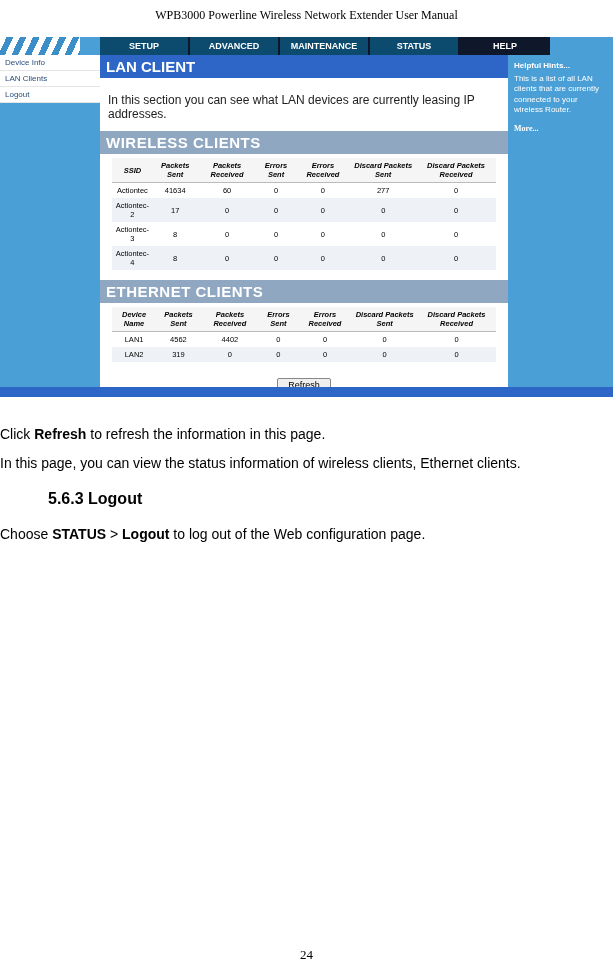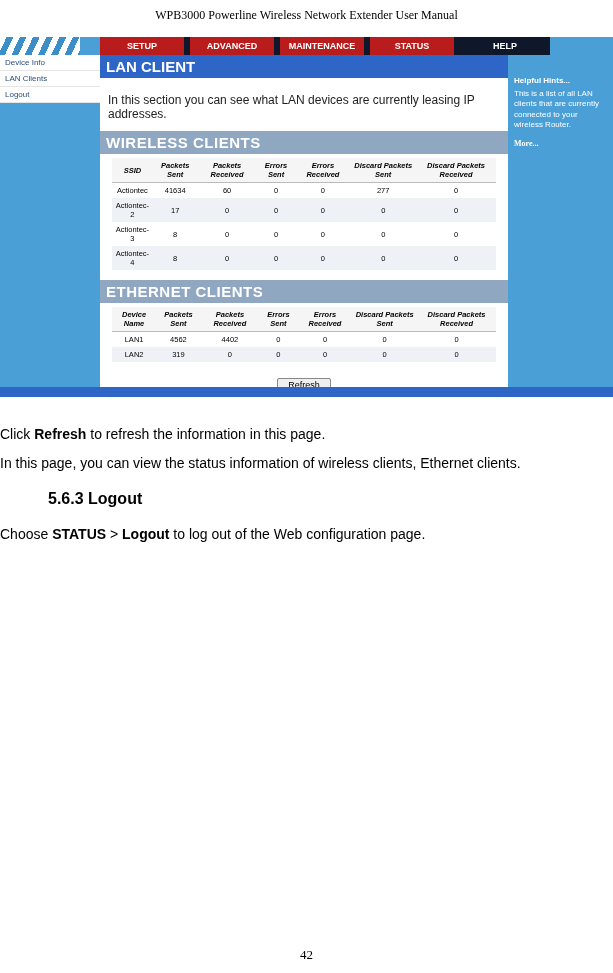--- a/index.html
+++ b/index.html
@@ -47,25 +47,25 @@
       left: 100px;
       top: 0;
       display: flex;
       height: 18px;
     }
     .top-nav .tab {
       width: 90px;
       height: 18px;
       line-height: 18px;
       text-align: center;
-      background: #b91c1c;
+      background: #0c4a6e;
       color: #fff;
       font-weight: bold;
       font-size: 9px;
-      border-right: 6px solid #0f172a;
+      border-right: 2px solid #0f172a;
     }
     .top-nav .tab:last-child { border-right: none; background: #0f172a; }
     .left-nav {
       position: absolute;
       left: 0;
       top: 18px;
       width: 100px;
       background: #fff;
     }
     .left-nav .item {
@@ -131,21 +131,21 @@
     }
     .help-panel {
       position: absolute;
       left: 508px;
       top: 18px;
       width: 105px;
       color: #fff;
       font-size: 8px;
       padding: 6px;
     }
-    .help-panel .hint-title { font-weight: bold; margin-bottom: 4px; margin-top: 15px; }
+    .help-panel .hint-title { font-weight: bold; margin-bottom: 4px; }
     .help-panel .hint-body { line-height: 1.3; }
     .help-panel .more { margin-top: 8px; font-weight: bold; color: #fff; cursor: pointer; font-family: Liberation Serif, serif; }
     .bottom-bar {
       position: absolute;
       left: 0; bottom: 0;
       width: 100%;
       height: 10px;
       background: #2e66c7;
     }
 
@@ -312,13 +312,13 @@
   </p>
   <p>
     <span>In this page, you can view the status information of wireless clients, Ethernet clients.</span>
   </p>
   <div class="section-heading">5.6.3  Logout</div>
   <p>
     <span>Choose </span><span class="bold">STATUS</span><span> &gt; </span><span class="bold">Logout</span><span> to log out of the Web configuration page.</span>
   </p>
 </div>
 
-<div class="page-number">42</div>
+<div class="page-number">24</div>
 
 </body></html>

